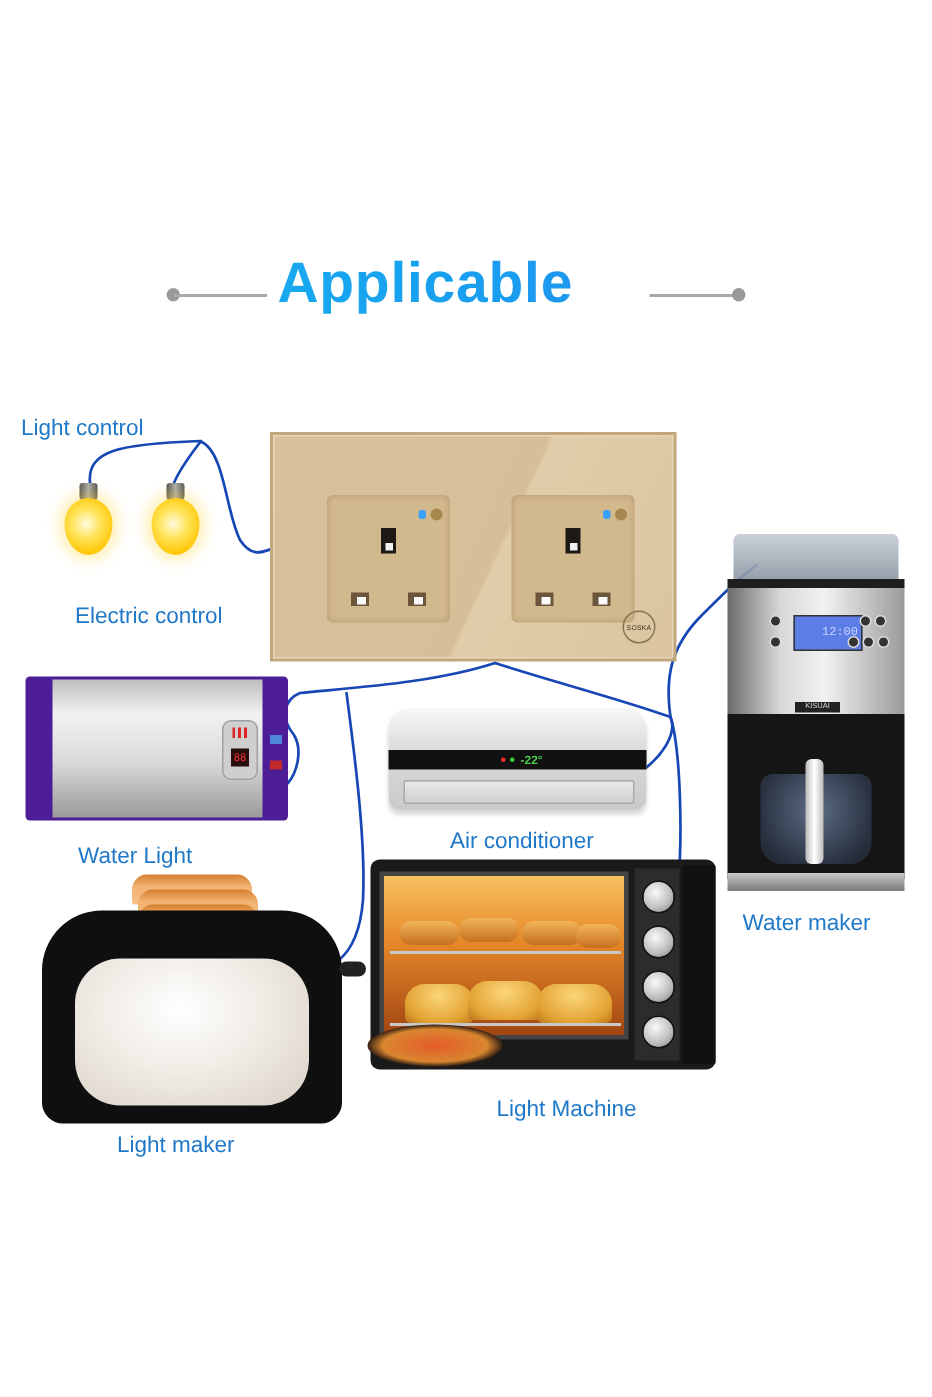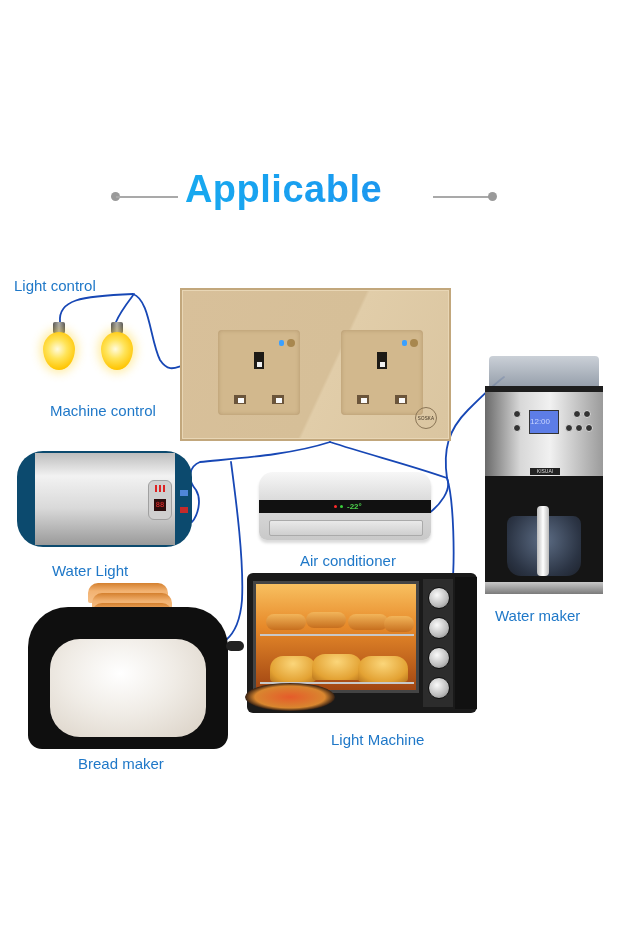--- a/index.html
+++ b/index.html
@@ -26,40 +26,40 @@
   .led-gold { position: absolute; left: 69px; top: 9px; width: 8px; height: 8px; border-radius: 50%; background: #a8874e; }
   .brand-logo { position: absolute; right: 12px; bottom: 10px; width: 20px; height: 20px; border-radius: 50%; border: 1px solid #8a7556; font-size: 4.5px; color: #3c2f1f; display: flex; align-items: center; justify-content: center; letter-spacing: 0.2px; }
 
   
   .bulb { position: absolute; width: 34px; height: 52px; }
   .bulb-base { position: absolute; left: 11px; top: 0; width: 12px; height: 12px; background: linear-gradient(90deg,#555,#aaa,#555); border-radius: 2px 2px 3px 3px; }
   .bulb-glass { position: absolute; left: 1px; top: 10px; width: 32px; height: 38px; border-radius: 50% 50% 50% 50% / 45% 45% 55% 55%;
     background: radial-gradient(circle at 45% 45%, #fffbe0 0%, #ffe45a 35%, #ffc400 75%, #f5a800 100%); box-shadow: 0 0 10px 3px rgba(255,215,60,.45); }
 
   
-  .heater { left: 17px; top: 451px; width: 175px; height: 96px; border-radius: 26px; background: #0c4a6e; }
+  .heater { left: 17px; top: 451px; width: 175px; height: 96px; border-radius: 3px; background: #4c1d95; }
   .heater-body { position: absolute; left: 18px; top: 2px; width: 140px; height: 92px; background: linear-gradient(180deg,#bdbdbd 0%,#f2f2f2 25%,#d9d9d9 60%,#9a9a9a 100%); }
   .heater-panel { position: absolute; left: 113px; top: 27px; width: 22px; height: 38px; border-radius: 6px; background: #cfcfcf; border: 1px solid #a0a0a0; }
   .heater-display { position: absolute; left: 5px; top: 18px; width: 12px; height: 12px; background: #2a0d0d; color: #ff3030; font-size: 7px; line-height: 12px; text-align: center; font-family: "DejaVu Sans Mono", monospace; }
   .heater-bars { position: absolute; left: 6px; top: 4px; width: 10px; height: 7px; background: repeating-linear-gradient(90deg,#d22 0 2px,transparent 2px 4px); }
   .pipe-blue { position: absolute; left: 180px; top: 490px; width: 8px; height: 6px; background: #4f86d9; }
   .pipe-red { position: absolute; left: 180px; top: 507px; width: 8px; height: 6px; background: #c52a2a; }
 
   
   .ac { left: 259px; top: 472px; width: 172px; height: 68px; border-radius: 14px 14px 8px 8px; background: linear-gradient(180deg,#f7f7f7 0%,#dcdcdc 40%,#c9c9c9 100%); box-shadow: 0 3px 3px rgba(0,0,0,.15); }
   .ac-strip { position: absolute; left: 0; top: 28px; width: 172px; height: 13px; background: #111; font-weight: bold; }
   .ac-temp { position: absolute; left: 88px; top: 0px; color: #4cd04c; font-size: 8px; line-height: 13px; }
   .ac-dot { position: absolute; top: 5px; width: 3px; height: 3px; border-radius: 50%; }
   .ac-vent { position: absolute; left: 10px; top: 48px; width: 152px; height: 14px; background: linear-gradient(180deg,#e9e9e9,#cfcfcf); border: 1px solid #aaa; border-radius: 2px; }
 
   
   .coffee { left: 485px; top: 356px; width: 118px; height: 238px; }
   .cf-top { position: absolute; left: 4px; top: 0; width: 110px; height: 30px; background: linear-gradient(180deg,#c5cbd3,#8c96a3); border-radius: 4px 4px 0 0; opacity: .9; }
   .cf-head { position: absolute; left: 0; top: 30px; width: 118px; height: 90px; background: linear-gradient(90deg,#6a6a6a 0%,#d8d8d8 30%,#f1f1f1 55%,#9b9b9b 100%); border-top: 6px solid #1e1e1e; box-sizing: border-box; }
-  .cf-lcd { position: absolute; left: 44px; top: 18px; width: 28px; height: 22px; background: #5d7de6; border: 1px solid #333; color: #c8d4ff; font-size: 8px; line-height: 22px; font-family: Liberation Sans, sans-serif; }
+  .cf-lcd { position: absolute; left: 44px; top: 18px; width: 28px; height: 22px; background: #5d7de6; border: 1px solid #333; color: #c8d4ff; font-size: 8px; line-height: 22px; text-align: center; font-family: Liberation Mono, monospace; padding-left: 16px; }
   .cf-btn { position: absolute; width: 6px; height: 6px; border-radius: 50%; background: #333; border: 1px solid #ddd; }
   .cf-brand { position: absolute; left: 45px; top: 76px; width: 30px; height: 7px; background: #222; color: #ddd; font-size: 5px; line-height: 7px; text-align: center; }
   .cf-base { position: absolute; left: 0; top: 120px; width: 118px; height: 110px; background: #151515; }
   .cf-pot { position: absolute; left: 22px; top: 160px; width: 74px; height: 60px; border-radius: 8px 8px 14px 14px; background: radial-gradient(circle at 50% 40%, #5d6d85 0%, #2b3444 70%, #1d222c 100%); }
   .cf-handle { position: absolute; left: 52px; top: 150px; width: 12px; height: 70px; background: linear-gradient(90deg,#bbb,#fff,#bbb); border-radius: 4px; }
   .cf-foot { position: absolute; left: 0; top: 226px; width: 118px; height: 12px; background: linear-gradient(180deg,#c9c9c9,#7a7a7a); }
 
   
   .toaster { left: 28px; top: 583px; width: 210px; height: 166px; }
   .bread { position: absolute; width: 80px; height: 20px; border-radius: 10px 10px 2px 2px; background: linear-gradient(180deg,#d4802e 0%,#f2b271 40%,#f6c18a 100%); }
@@ -106,21 +106,21 @@
 
 <div class="label" style="left:14px; top:277px;text-align:right;">Light control</div>
 <div class="bulb" style="left:42px; top:322px;">
   <div class="bulb-base"></div>
   <div class="bulb-glass"></div>
 </div>
 <div class="bulb" style="left:100px; top:322px;">
   <div class="bulb-base"></div>
   <div class="bulb-glass"></div>
 </div>
-<div class="label" style="left:50px; top:402px;">Machine control</div>
+<div class="label" style="left:50px; top:402px;">Electric control</div>
 
 <div class="abs panel">
   <div class="socket" style="left:36px; top:40px;">
     <div class="led-blue"></div>
     <div class="led-gold"></div>
     <div class="sock-earth"></div>
     <div class="sock-pin" style="left:16px;"></div>
     <div class="sock-pin" style="left:54px;"></div>
   </div>
   <div class="socket" style="left:159px; top:40px;">
@@ -177,21 +177,21 @@
 
 <div class="abs toaster">
   <div class="bread" style="left:60px; top:0px;"></div>
   <div class="bread" style="left:64px; top:10px;"></div>
   <div class="bread" style="left:64px; top:20px;"></div>
   <div class="t-body">
     <div class="t-face"></div>
   </div>
   <div class="t-lever"></div>
 </div>
-<div class="label" style="left:78px; top:755px;">Bread maker</div>
+<div class="label" style="left:78px; top:755px;">Light maker</div>
 
 <div class="abs oven">
   <div class="oven-win">
     <div class="pastry" style="left:10px; top:30px; width:40px;"></div>
     <div class="pastry" style="left:50px; top:28px; width:40px;"></div>
     <div class="pastry" style="left:92px; top:30px; width:40px;"></div>
     <div class="pastry" style="left:128px; top:32px; width:30px;"></div>
     <div class="oven-rack" style="top:50px;"></div>
     <div class="bun" style="left:14px; top:72px; width:46px;"></div>
     <div class="bun" style="left:56px; top:70px; width:50px;"></div>

